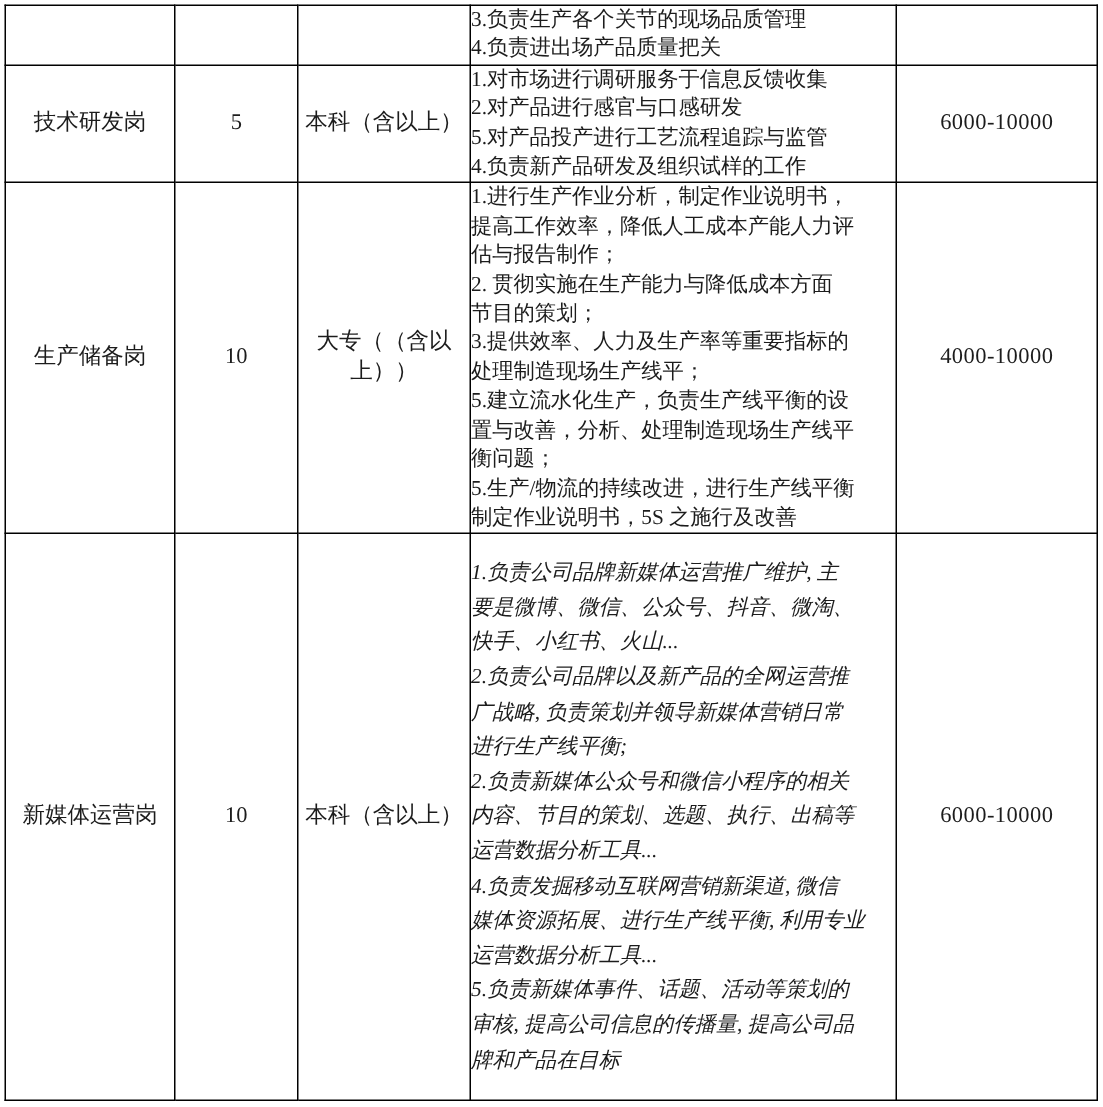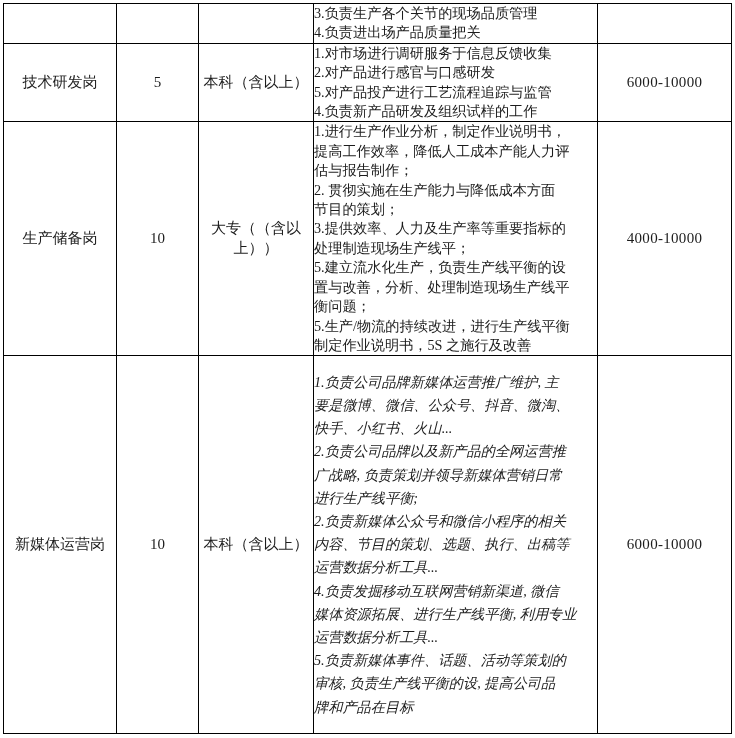--- a/index.html
+++ b/index.html
@@ -139,20 +139,20 @@
             <div class="duty-line">2.负责公司品牌以及新产品的全网运营推</div>
             <div class="duty-line">广战略, 负责策划并领导新媒体营销日常</div>
             <div class="duty-line">进行生产线平衡;</div>
             <div class="duty-line">2.负责新媒体公众号和微信小程序的相关</div>
             <div class="duty-line">内容、节目的策划、选题、执行、出稿等</div>
             <div class="duty-line">运营数据分析工具...</div>
             <div class="duty-line">4.负责发掘移动互联网营销新渠道, 微信</div>
             <div class="duty-line">媒体资源拓展、进行生产线平衡, 利用专业</div>
             <div class="duty-line">运营数据分析工具...</div>
             <div class="duty-line">5.负责新媒体事件、话题、活动等策划的</div>
-            <div class="duty-line">审核, 负责生产线平衡的设, 提高公司品</div>
+            <div class="duty-line">审核, 提高公司信息的传播量, 提高公司品</div>
             <div class="duty-line">牌和产品在目标</div>
           </td>
           <td class="salary">6000-10000</td>
         </tr>
       </tbody>
   </table>
 </div>
 
 </body></html>

